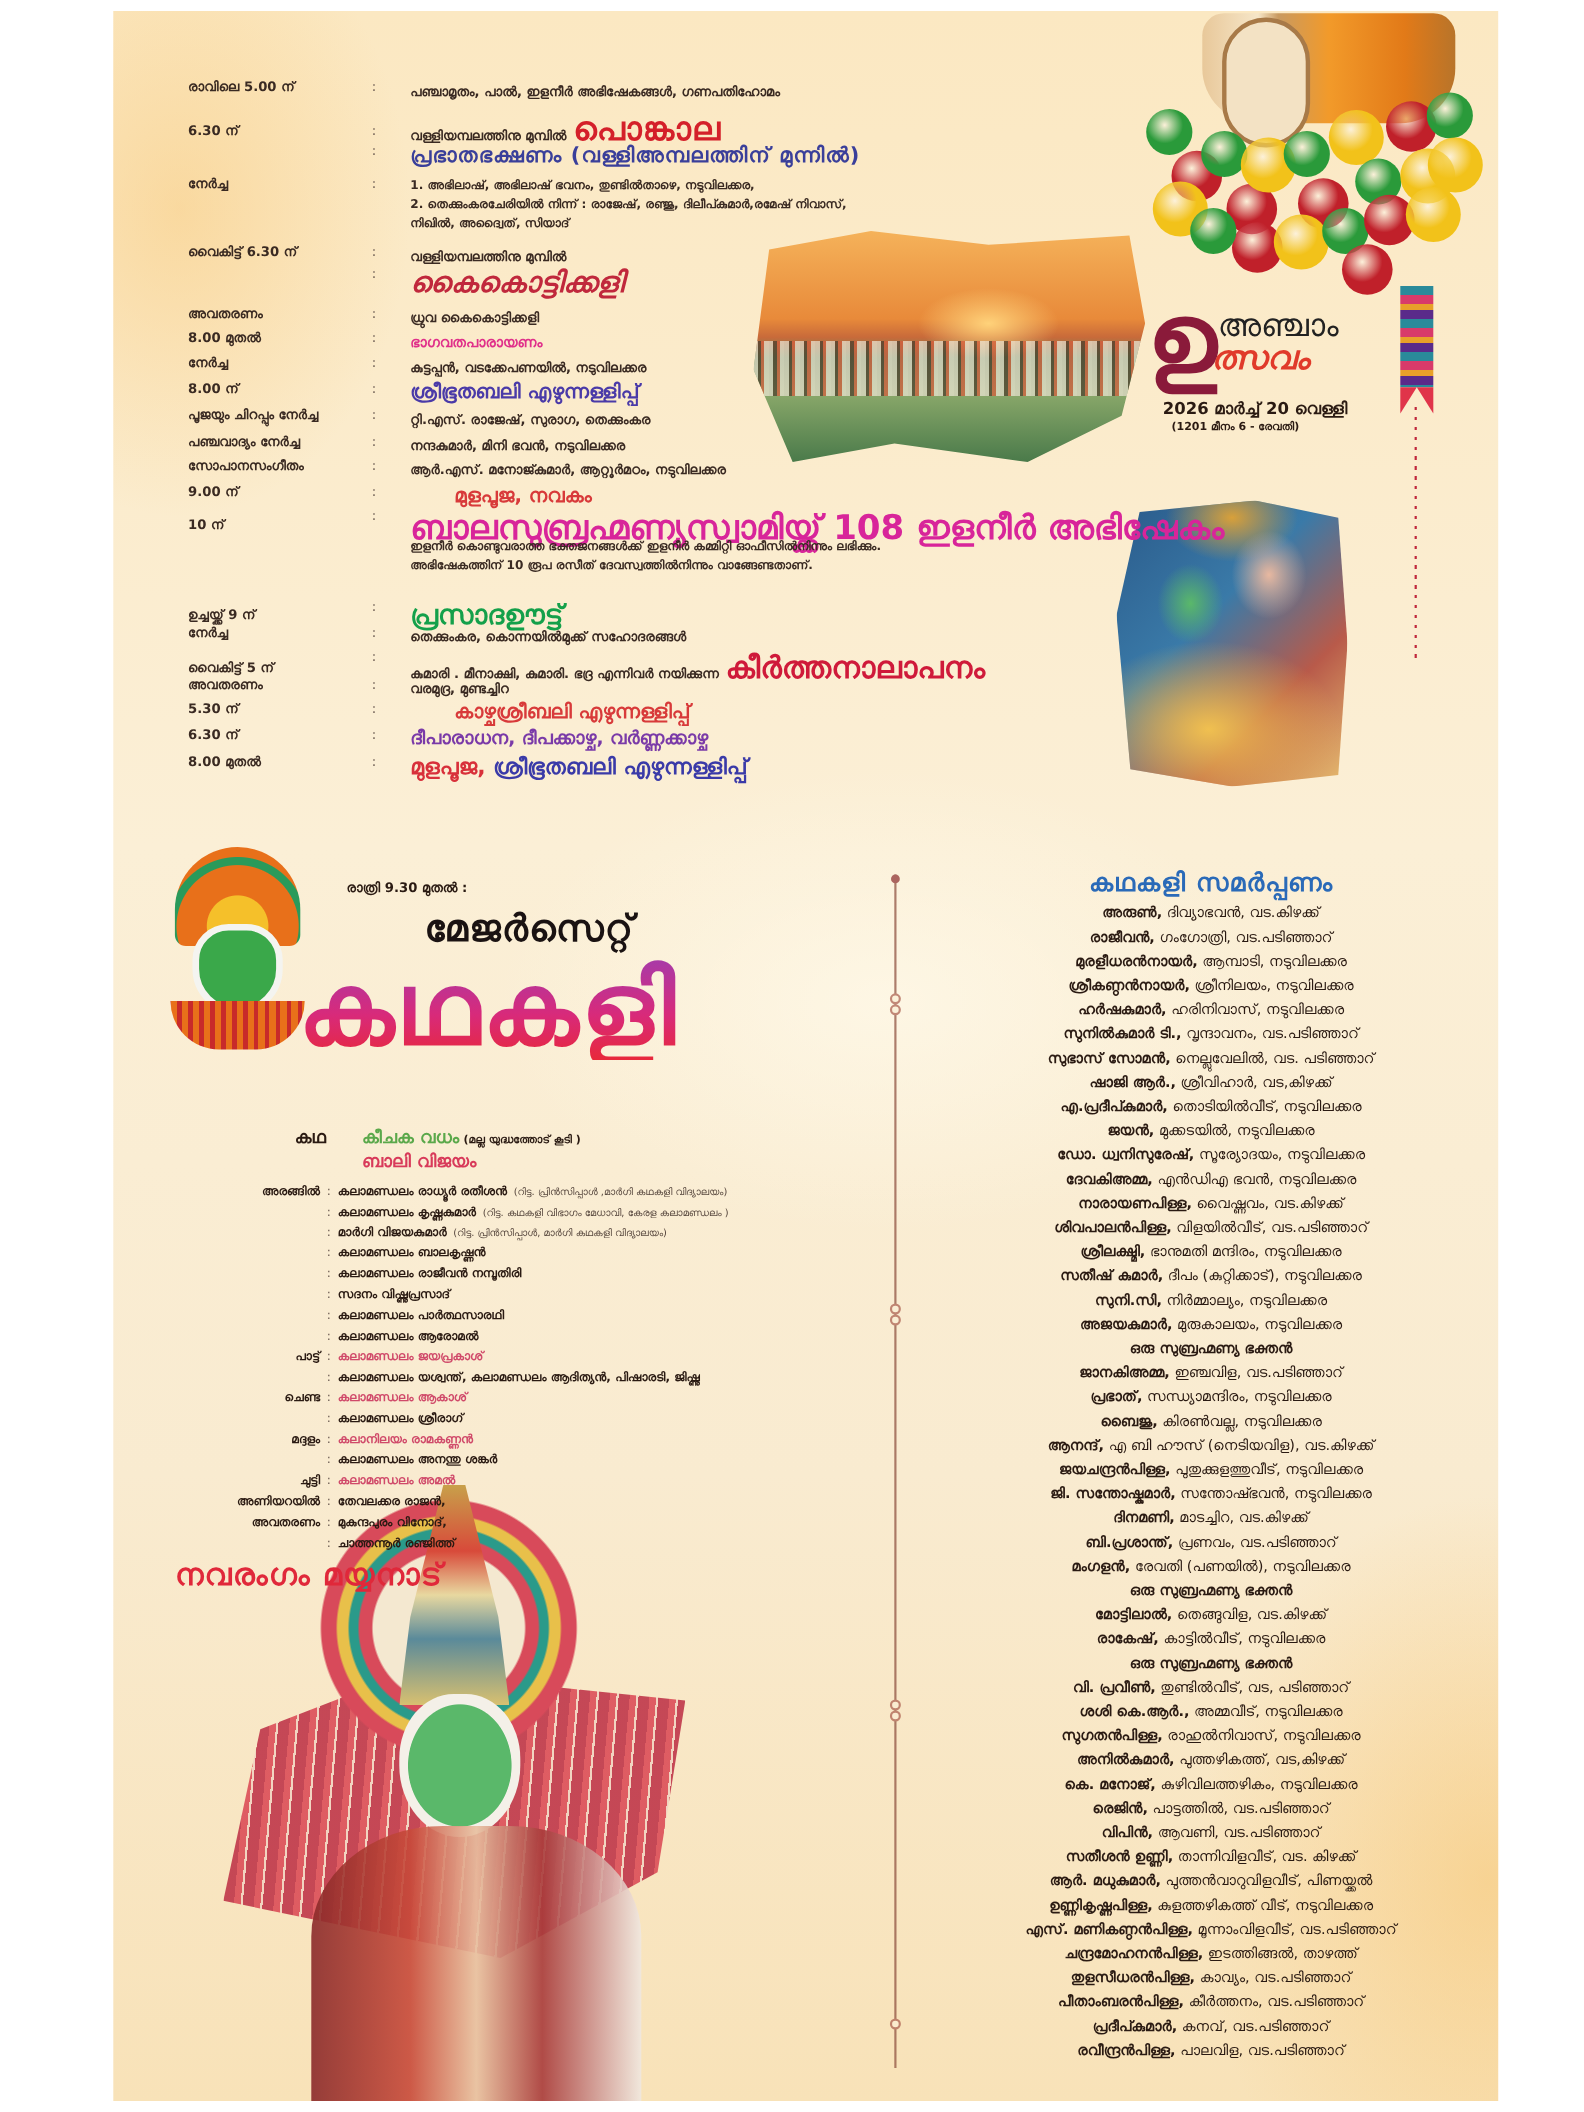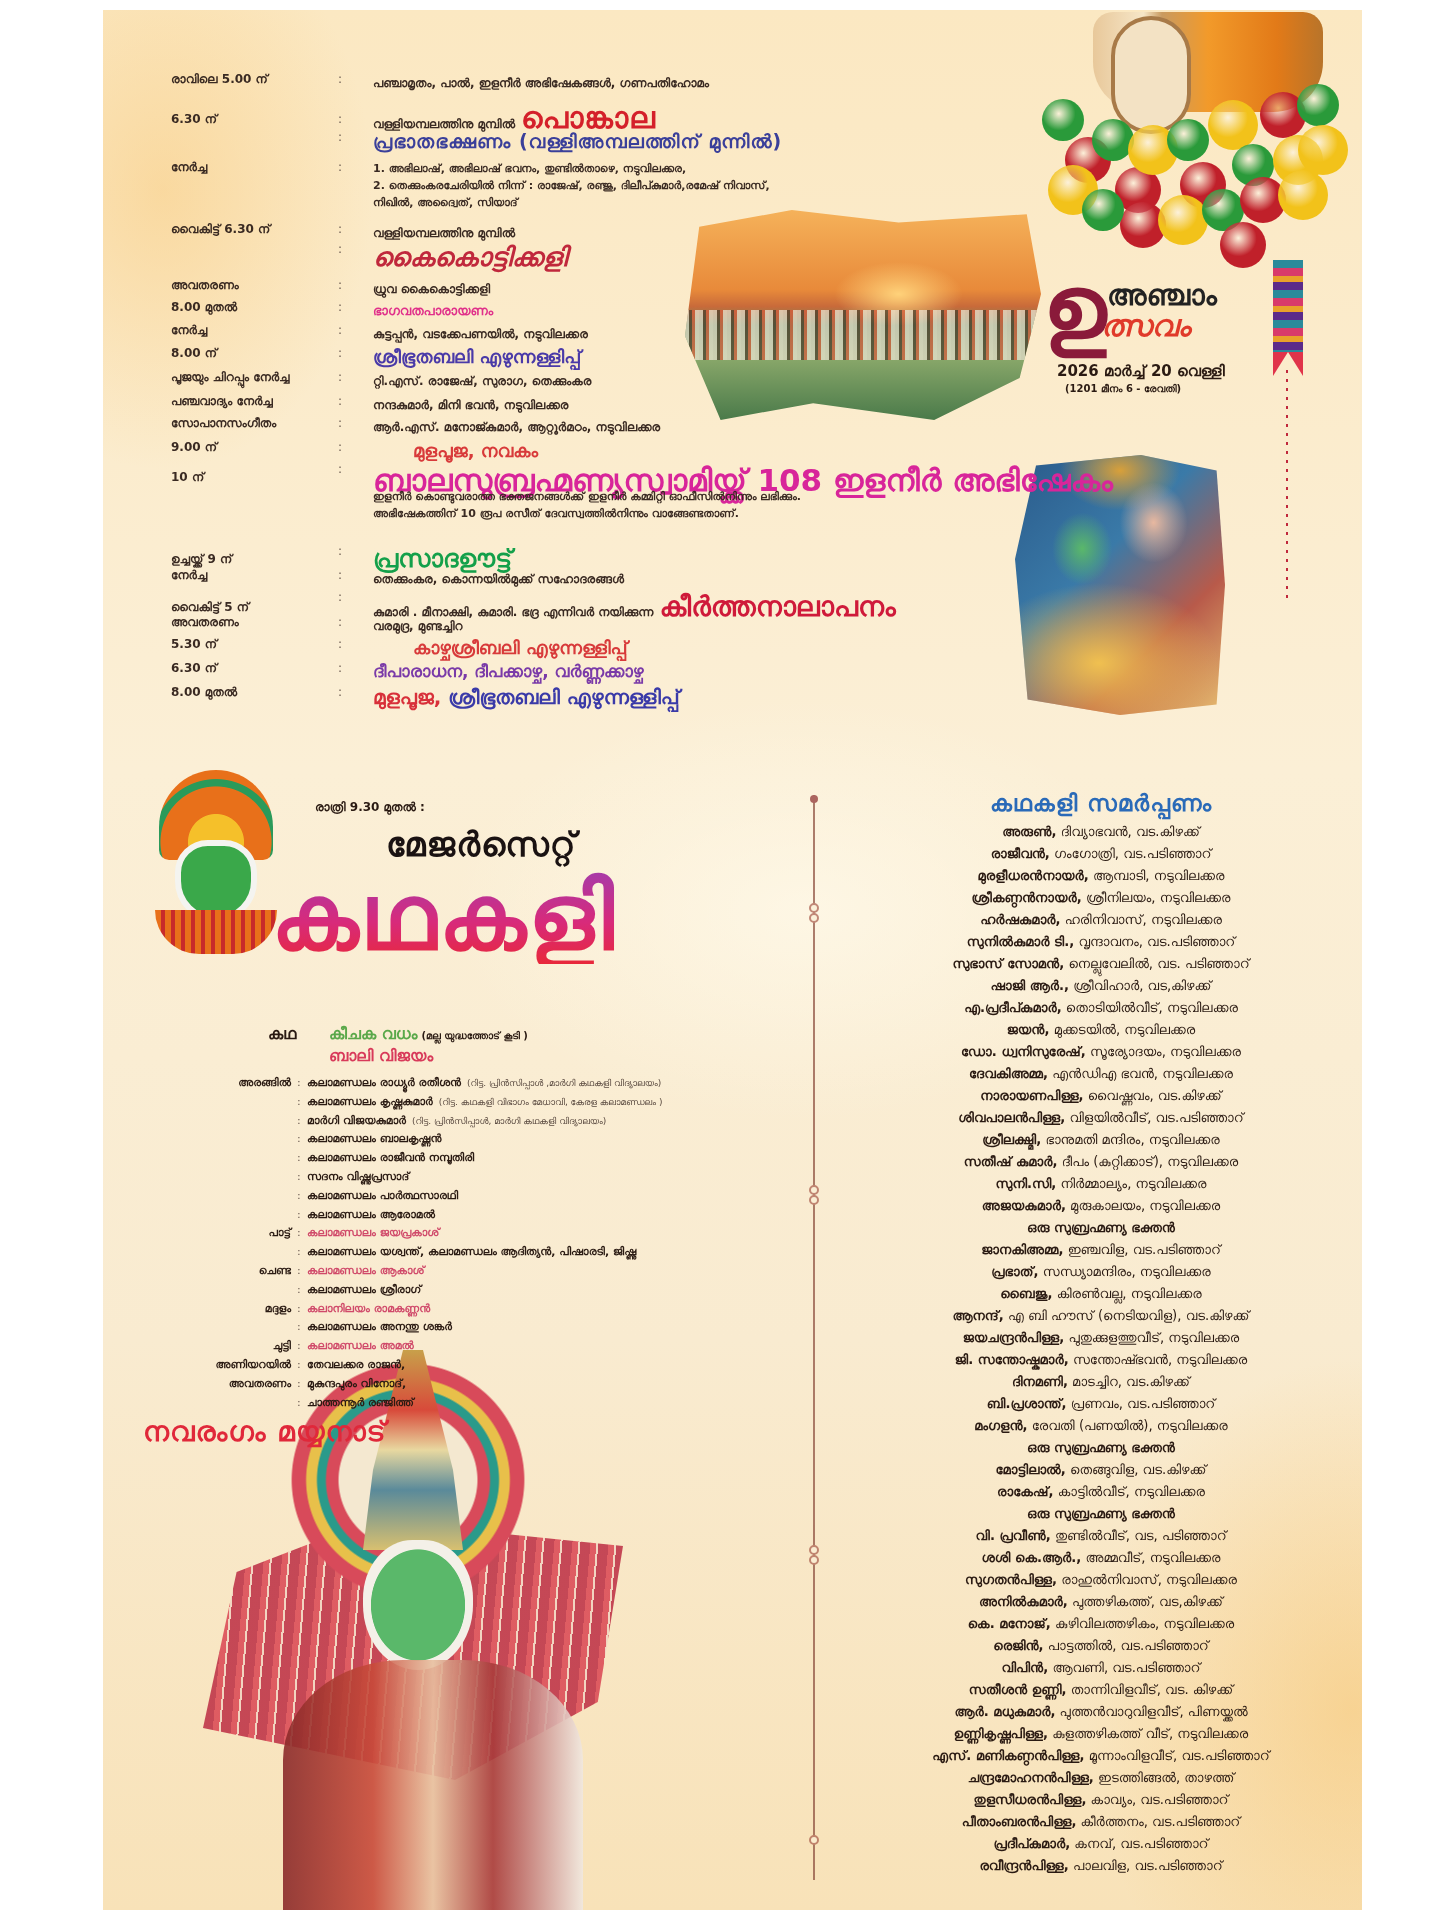--- a/index.html
+++ b/index.html
@@ -33,21 +33,21 @@
   .v-magenta-big { font-size: 31px; color: #d8259a; font-weight: bold; }
   .v-green-big { font-size: 25px; color: #14a04a; font-weight: bold; }
   .v-crimson-big { font-size: 28px; color: #cf1a3a; font-weight: bold; }
   .v-violet { font-size: 17px; color: #7a3aa8; font-weight: bold; }
   .v-mixed .red { color: #d8303a; }
   .v-mixed .blue { color: #3a3aa8; }
 
   
   .fest { position: absolute; left: 940px; top: 258px; width: 260px; }
   .fest .big-u { position: absolute; left: 0; top: -4px; font-size: 88px; font-weight: bold; color: #8a1a3a; line-height: 1; }
-  .fest .anjam { position: absolute; left: 64px; top: 10px; font-size: 29px; font-weight: bold; color: #222; }
+  .fest .anjam { position: absolute; left: 64px; top: 10px; font-size: 29px; font-weight: normal; color: #222; }
   .fest .utsavam { position: absolute; left: 58px; top: 40px; font-size: 30px; font-weight: bold; color: #e03a2a; font-style: italic; }
   .fest .date { position: absolute; left: 14px; top: 94px; font-size: 15px; font-weight: bold; color: #2a1a12; white-space: nowrap; }
   .fest .sub { position: absolute; left: 22px; top: 115px; font-size: 10px; font-weight: bold; color: #2a1a12; white-space: nowrap; text-align: right; }
 
   
   .drum { position: absolute; left: 990px; top: 2px; width: 230px; height: 100px; border-radius: 20px 20px 50px 50px;
     background: linear-gradient(90deg, #e8c89a 0%, #f6e6c8 22%, #c99a60 30%, #f29a2a 50%, #e27a18 80%, #b8742a 100%); }
   .drum::before { content: ""; position: absolute; left: 18px; top: 4px; width: 72px; height: 110px; border-radius: 40px; background: #f3e2c4; border: 4px solid #a87a48; }
   .pompom { position: absolute; border-radius: 50%; }
   .banner-strip { position: absolute; left: 1170px; top: 250px; width: 30px; height: 92px;
@@ -92,21 +92,21 @@
   .kd-row .lbl { position: absolute; right: 510px; font-size: 11px; font-weight: bold; color: #2a1a12; text-align: right; white-space: nowrap; }
   .kd-row .col { position: absolute; left: 134px; font-size: 11px; color: #6a5a50; }
   .kd-row .txt { position: absolute; left: 144px; font-size: 11px; font-weight: bold; color: #2a1a12; }
   .kd-row .txt.pink { color: #d04a6a; }
   .kd-row .note { font-size: 9px; font-weight: normal; color: #5a4a40; margin-left: 6px; }
   .katha-lbl { position: absolute; left: 165px; top: 1014px; font-size: 16px; font-weight: bold; color: #2a1a12; }
   .katha-1 { position: absolute; left: 226px; top: 1014px; font-size: 16px; font-weight: bold; color: #5aa84a; }
   .katha-1 .sub { font-size: 10px; color: #2a1a12; margin-left: 4px; }
   .katha-2 { position: absolute; left: 226px; top: 1036px; font-size: 16px; font-weight: bold; color: #d83a5a; }
 
-  .troupe { position: absolute; left: 40px; top: 1405px; font-size: 28px; font-weight: bold; color: #e0283a; letter-spacing: 1px; text-align: right; }
+  .troupe { position: absolute; left: 56px; top: 1405px; font-size: 28px; font-weight: bold; color: #e0283a; letter-spacing: 1px; text-align: right; }
 
   .kk-dancer { position: absolute; left: 120px; top: 1340px; width: 470px; height: 560px; }
   .kk-dancer .halo { position: absolute; left: 60px; top: 0; width: 250px; height: 260px; border-radius: 50%;
     background: radial-gradient(circle, #f4e8d0 0 38%, #d84a5a 39% 45%, #2a9a8a 46% 50%, #e8c04a 51% 56%, #d84a5a 57% 64%, rgba(0,0,0,0) 65%); }
   .kk-dancer .red-bg { position: absolute; left: -20px; top: 170px; width: 420px; height: 260px;
     background: repeating-linear-gradient(95deg, #b8203a 0 10px, #d83a4a 10px 16px, #f0d0c0 16px 18px); opacity: 0.8;
     clip-path: polygon(8% 20%, 40% 0%, 100% 10%, 94% 70%, 60% 100%, 0% 80%); }
   .kk-dancer .crown { position: absolute; left: 140px; top: 0; width: 100px; height: 200px;
     background: linear-gradient(180deg, #c8a04a 0%, #d84a3a 30%, #e8d8a0 50%, #5a8a9a 70%, #d8c070 100%);
     clip-path: polygon(40% 0%, 60% 0%, 90% 60%, 100% 100%, 0% 100%, 10% 60%); }

